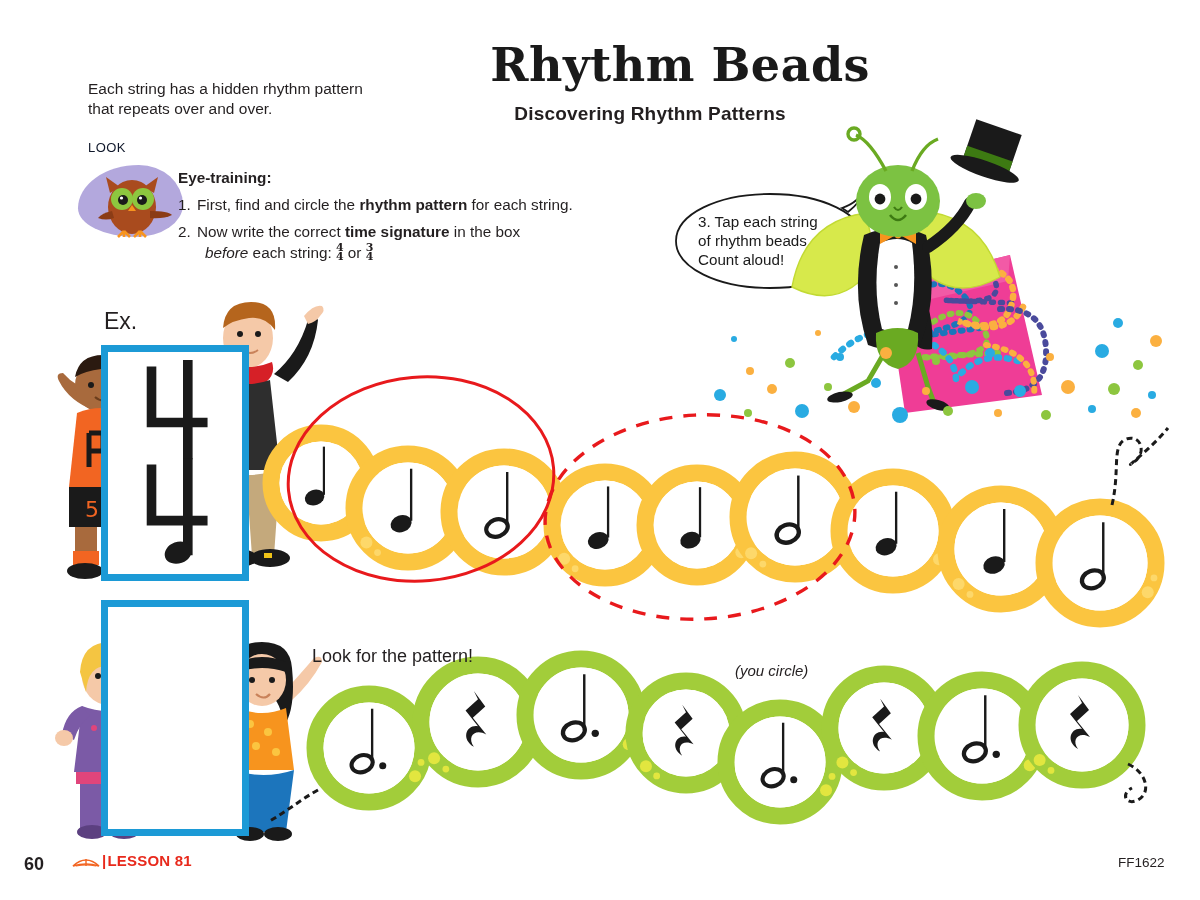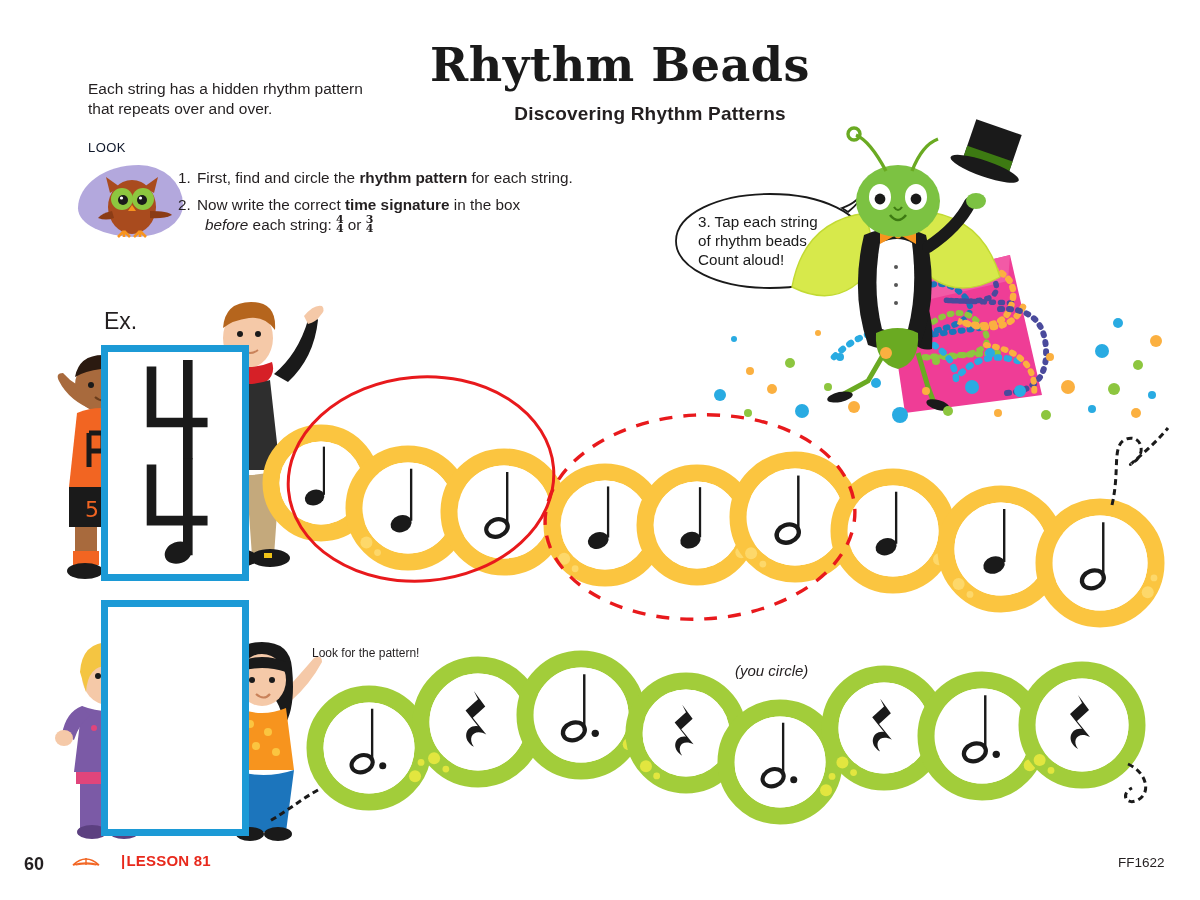--- a/index.html
+++ b/index.html
@@ -3,21 +3,21 @@
 <meta charset="utf-8">
 <style>
   html,body{margin:0;padding:0;background:#fff;}
   body{width:1200px;height:900px;position:relative;overflow:hidden;
        font-family:"Liberation Sans", sans-serif;color:#1a1a1a;}
   .abs{position:absolute;}
 
   
   #intro{left:88px;top:58px;width:330px;font-size:15.5px;line-height:1.33;color:#231f20;}
   #intro b{font-weight:normal;}
-  #title{left:430px;top:42px;width:440px;text-align:left;
+  #title{left:430px;top:42px;width:440px;text-align:right;
          font-family:"DejaVu Serif",serif;font-size:46px;font-weight:bold;
          letter-spacing:.5px;color:#1a1a1a;line-height:1;}
   #subtitle{left:430px;top:103px;width:440px;text-align:center;
             font-size:19px;font-weight:bold;color:#231f20;letter-spacing:.2px;}
 
   
   #look{left:88px;top:140px;font-size:13px;font-weight:normal;color:#0f172a;letter-spacing:.4px;}
   #owlwrap{left:78px;top:165px;width:105px;height:75px;}
   #owlblob{left:0;top:0;width:105px;height:72px;background:#b3a8dd;
            border-radius:58% 42% 45% 55% / 60% 55% 45% 40%;}
@@ -42,25 +42,25 @@
   #exlabel{left:104px;top:308px;font-size:23px;color:#231f20;}
 
   
   .tsbox{border:7px solid #1c9ad6;background:#fff;}
   #tsbox1{left:101px;top:345px;width:134px;height:222px;}
   #tsbox2{left:101px;top:600px;width:134px;height:222px;}
   #tsDrawn{position:absolute;left:0;top:0;width:100%;height:100%;}
 
   
   #youcircle{left:735px;top:618px;font-size:15px;font-style:italic;color:#231f20;margin-top:44px;}
-  #lookpattern{left:312px;top:646px;font-size:12px;color:#231f20;}
+  #lookpattern{left:312px;top:646px;font-size:18px;color:#231f20;}
 
   
   #pagenum{left:24px;top:854px;font-size:18px;font-weight:bold;color:#231f20;}
-  #lessonwrap{left:72px;top:852px;display:flex;align-items:flex-start;gap:21px;}
+  #lessonwrap{left:72px;top:852px;display:flex;align-items:center;gap:2px;}
   #lesson{font-size:15px;font-weight:bold;color:#e8291c;letter-spacing:.2px;}
   #lesson .bar{color:#e8291c;margin-right:1px;}
   #code{left:1118px;top:855px;font-size:13.5px;color:#231f20;}
 
   svg{overflow:visible;display:block;}
 </style>
 </head>
 <body>
 
 <div class="abs" id="intro">
@@ -87,20 +87,21 @@
     <circle cx="54.5" cy="27" r="1.6" fill="#fff"></circle>
     <path d="M46 34 L42 40 L50 40 Z" fill="#f7941e"></path>
     <path d="M64 40 Q82 40 86 44 Q78 48 64 47 Z" fill="#8b3c16"></path>
     <path d="M26 40 Q16 42 12 47 Q20 50 28 47 Z" fill="#8b3c16"></path>
     <path d="M38 60 L32 66 M38 60 L38 66 M38 60 L44 66" stroke="#f7941e" stroke-width="2.6" fill="none"></path>
     <path d="M54 60 L48 66 M54 60 L54 66 M54 60 L60 66" stroke="#f7941e" stroke-width="2.6" fill="none"></path>
   </svg>
 </div>
 
 <div class="abs" id="eyetrain">
+  <div class="hd">Eye-training:</div>
   <div class="li">
     <span class="num">1.</span>
     <span><span>First, find and circle the </span><b>rhythm pattern</b><span> for each string.</span></span>
   </div>
   <div class="li">
     <span class="num">2.</span>
     <span>
       <span>Now write the correct </span><b>time signature</b><span> in the box</span><br>
       <span style="display:inline-block;margin-left:8px">
         <i>before</i><span> each string: </span><span class="ts"><span>4</span><span>4</span></span><span> or </span><span class="ts"><span>3</span><span>4</span></span>

